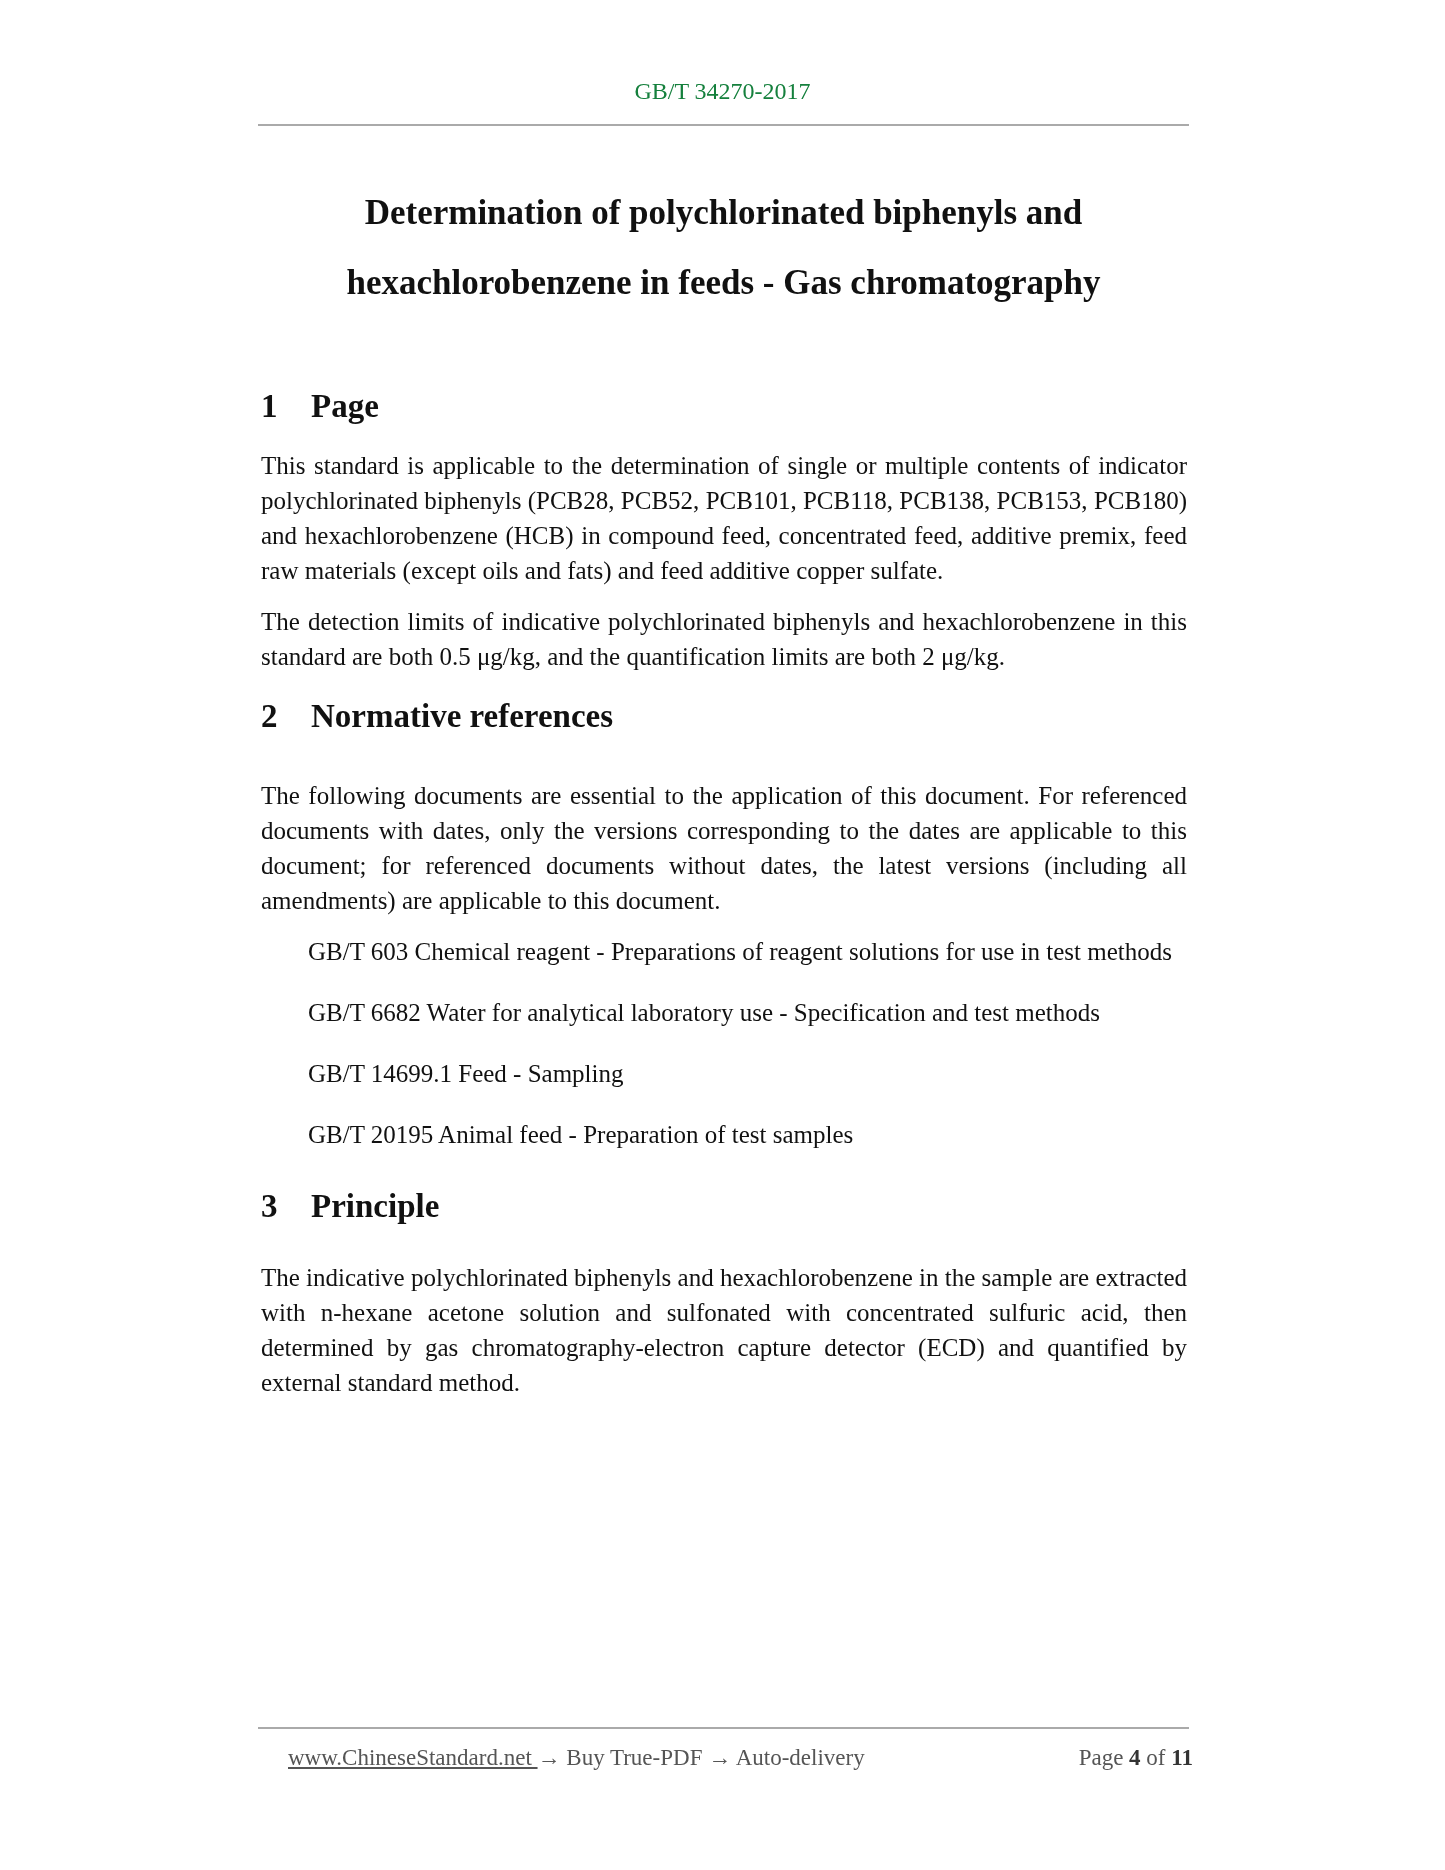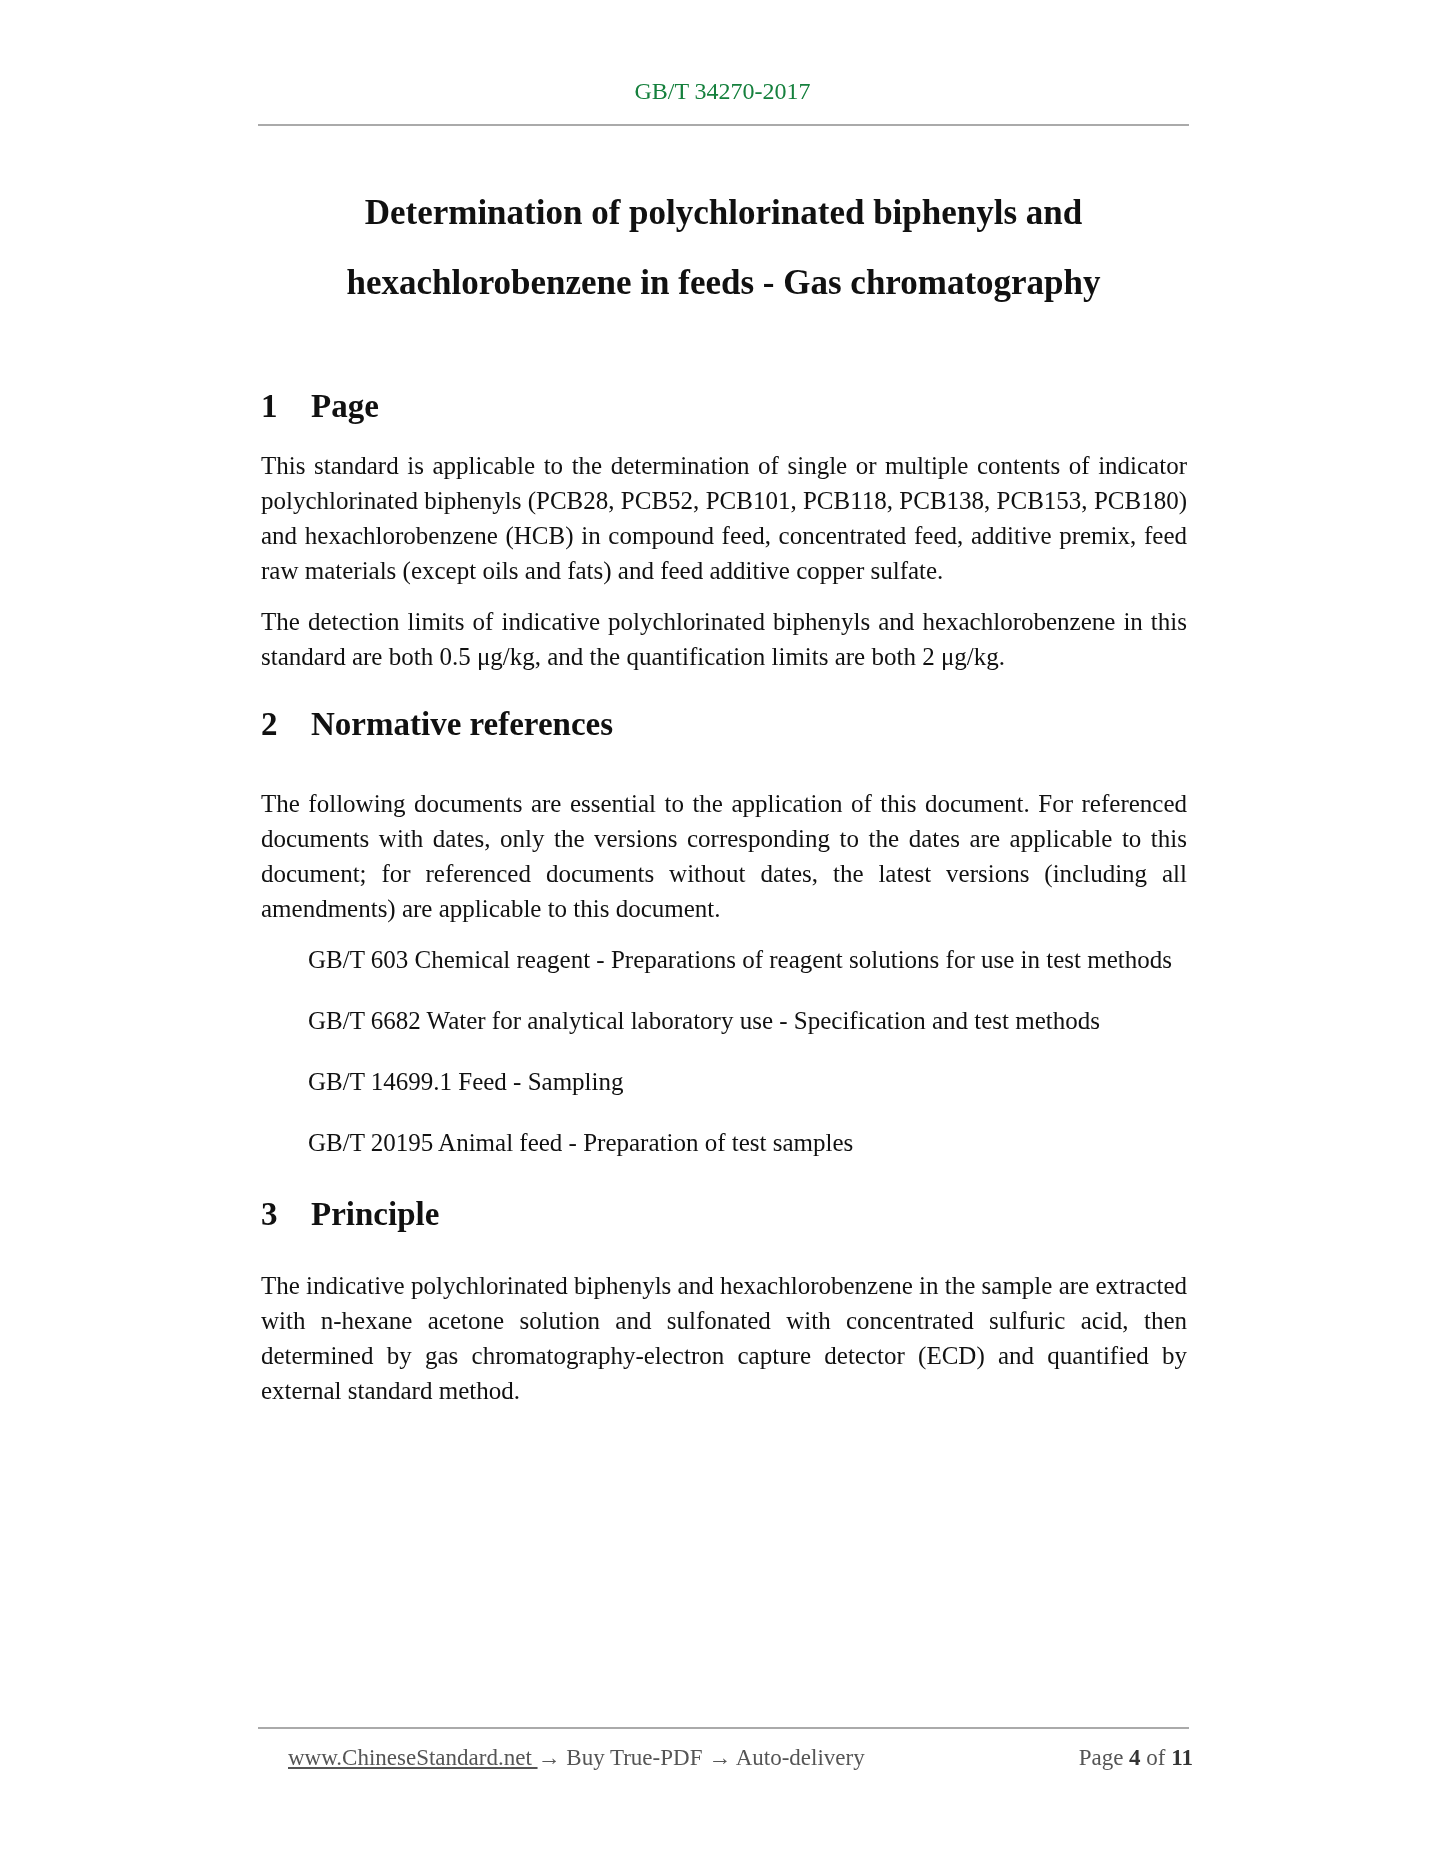--- a/index.html
+++ b/index.html
@@ -35,21 +35,21 @@
 </div>
 
 <div class="content">
 
   <h2 class="section-heading">
     <span class="num">1</span><span>Page</span>
   </h2>
   <p class="para" style="margin-top:16px">This standard is applicable to the determination of single or multiple contents of indicator polychlorinated biphenyls (PCB28, PCB52, PCB101, PCB118, PCB138, PCB153, PCB180) and hexachlorobenzene (HCB) in compound feed, concentrated feed, additive premix, feed raw materials (except oils and fats) and feed additive copper sulfate.</p>
   <p class="para" style="margin-top:16px">The detection limits of indicative polychlorinated biphenyls and hexachlorobenzene in this standard are both 0.5 μg/kg, and the quantification limits are both 2 μg/kg.</p>
 
-  <h2 class="section-heading" style="margin-top:24px">
+  <h2 class="section-heading" style="margin-top:16px">
     <span class="num">2</span><span>Normative references</span>
   </h2>
   <p class="para" style="margin-top:36px">The following documents are essential to the application of this document. For referenced documents with dates, only the versions corresponding to the dates are applicable to this document; for referenced documents without dates, the latest versions (including all amendments) are applicable to this document.</p>
   <p class="ref" style="margin-top:16px">GB/T 603 Chemical reagent - Preparations of reagent solutions for use in test methods</p>
   <p class="ref" style="margin-top:26px">GB/T 6682 Water for analytical laboratory use - Specification and test methods</p>
   <p class="ref" style="margin-top:26px">GB/T 14699.1 Feed - Sampling</p>
   <p class="ref" style="margin-top:26px">GB/T 20195 Animal feed - Preparation of test samples</p>
 
   <h2 class="section-heading" style="margin-top:28px">
     <span class="num">3</span><span>Principle</span>

